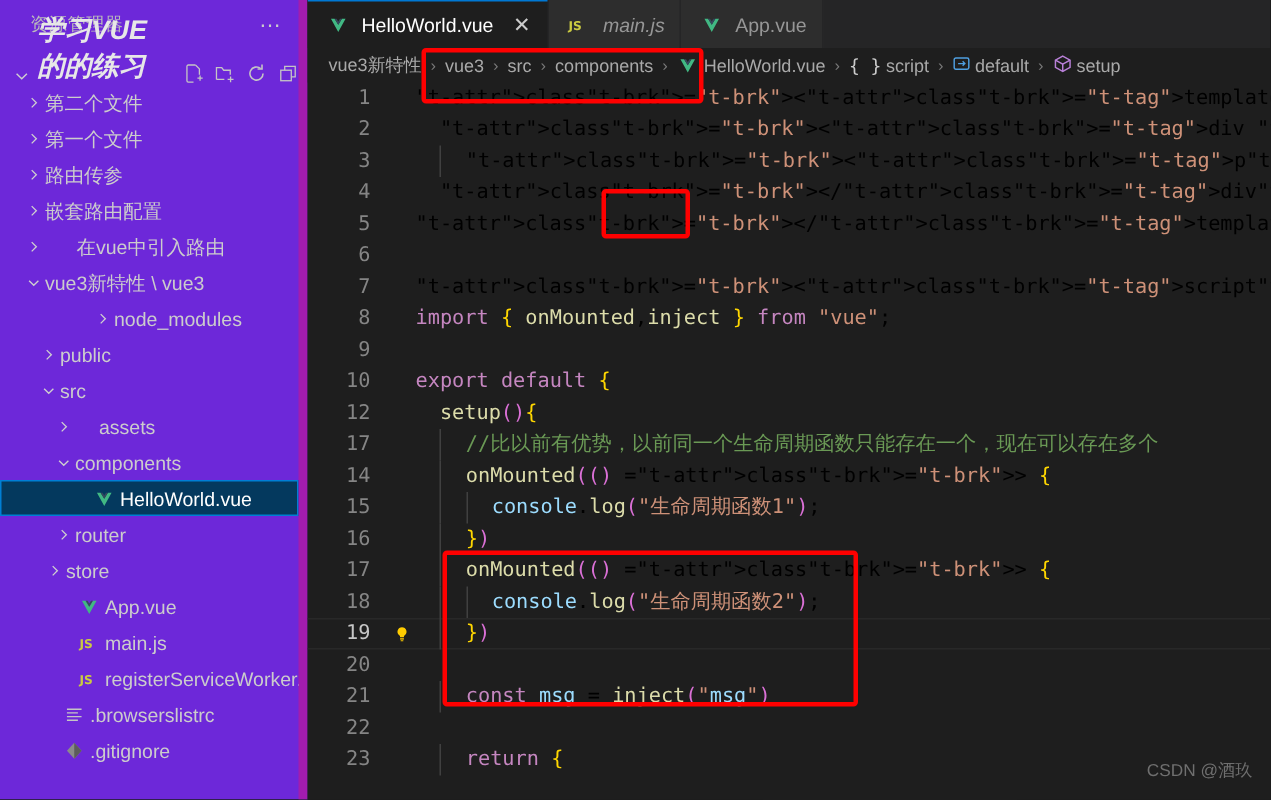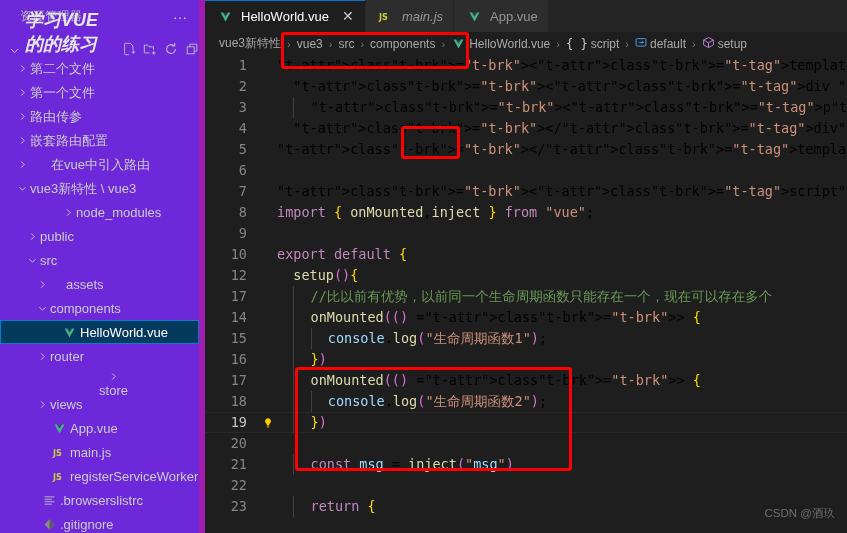--- a/index.html
+++ b/index.html
@@ -271,35 +271,27 @@
           <span class="lbl">HelloWorld.vue</span>
         </div>
         <div class="row" style="padding-left: 34px;">
           <span class="chev">
             <svg width="11" height="11" viewBox="0 0 16 16">
               <path d="M6 3.5 L10.5 8 L6 12.5" fill="none" stroke="#cfcfcf" stroke-width="1.3"></path>
             </svg>
           </span>
           <span class="lbl">router</span>
         </div>
-        <div class="row" style="padding-left: 28px; flex-direction: column;">
+        <div class="row" style="padding-left: 28px;">
           <span class="chev">
             <svg width="11" height="11" viewBox="0 0 16 16">
               <path d="M6 3.5 L10.5 8 L6 12.5" fill="none" stroke="#cfcfcf" stroke-width="1.3"></path>
             </svg>
           </span>
           <span class="lbl">store</span>
-        </div>
-        <div class="row" style="padding-left: 34px;">
-          <span class="chev">
-            <svg width="11" height="11" viewBox="0 0 16 16">
-              <path d="M6 3.5 L10.5 8 L6 12.5" fill="none" stroke="#cfcfcf" stroke-width="1.3"></path>
-            </svg>
-          </span>
-          <span class="lbl">views</span>
         </div>
         <div class="row" style="padding-left: 34px;">
           <span class="nochev"></span>
           <span class="ficon">
             <svg width="13" height="13" viewBox="0 0 16 16">
               <path d="M2 3h3l3 5 3-5h3L8 14z" fill="#41b883"></path>
               <path d="M5 3h1.6L8 5.4 9.4 3H11L8 8z" fill="#35495e"></path>
             </svg>
           </span>
           <span class="lbl">App.vue</span>

